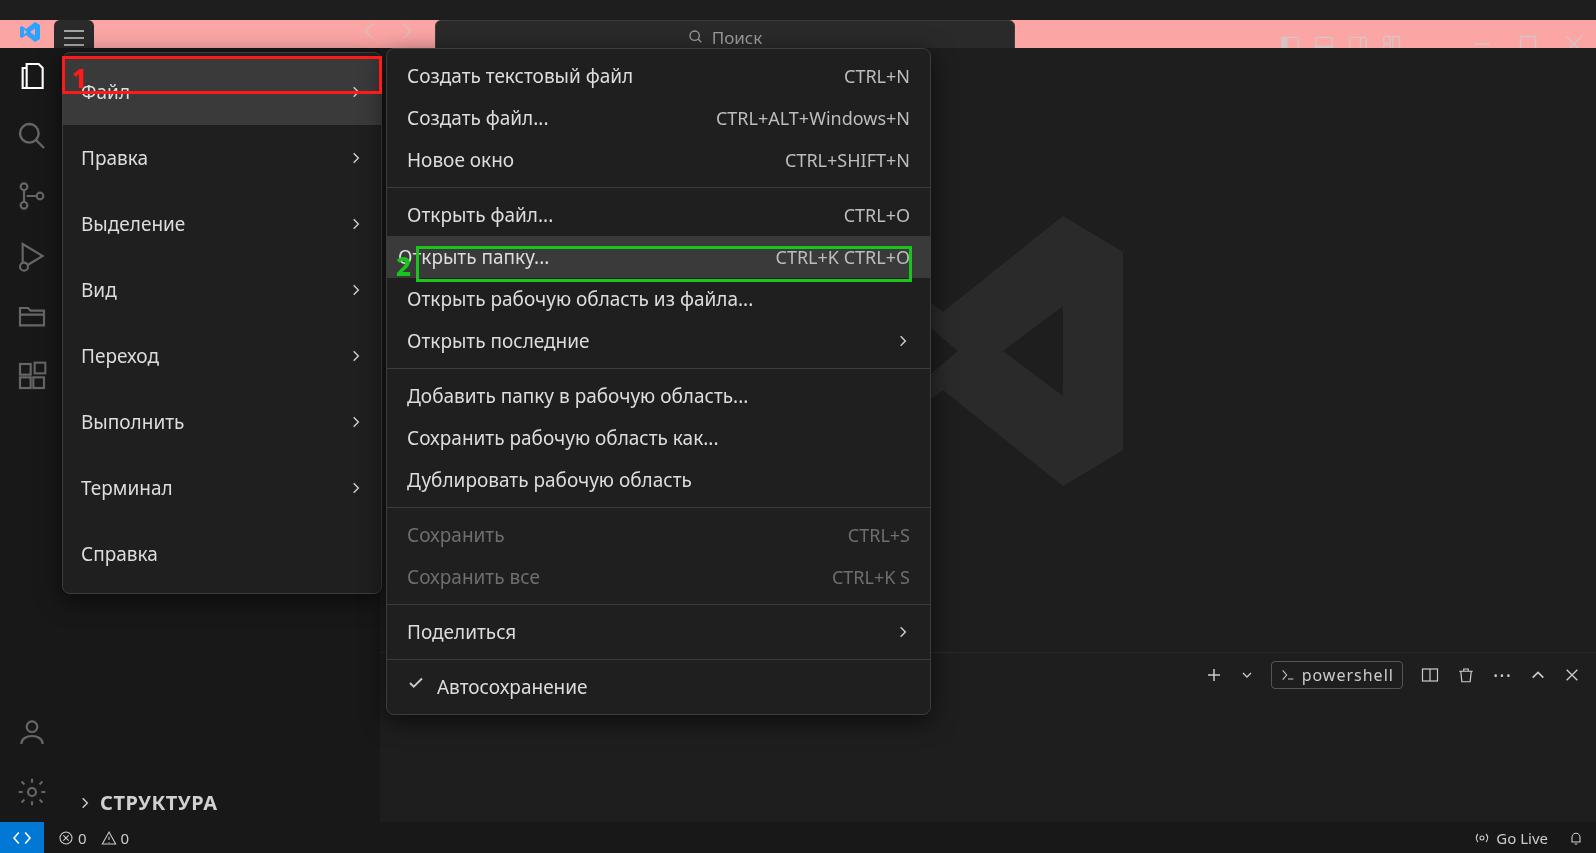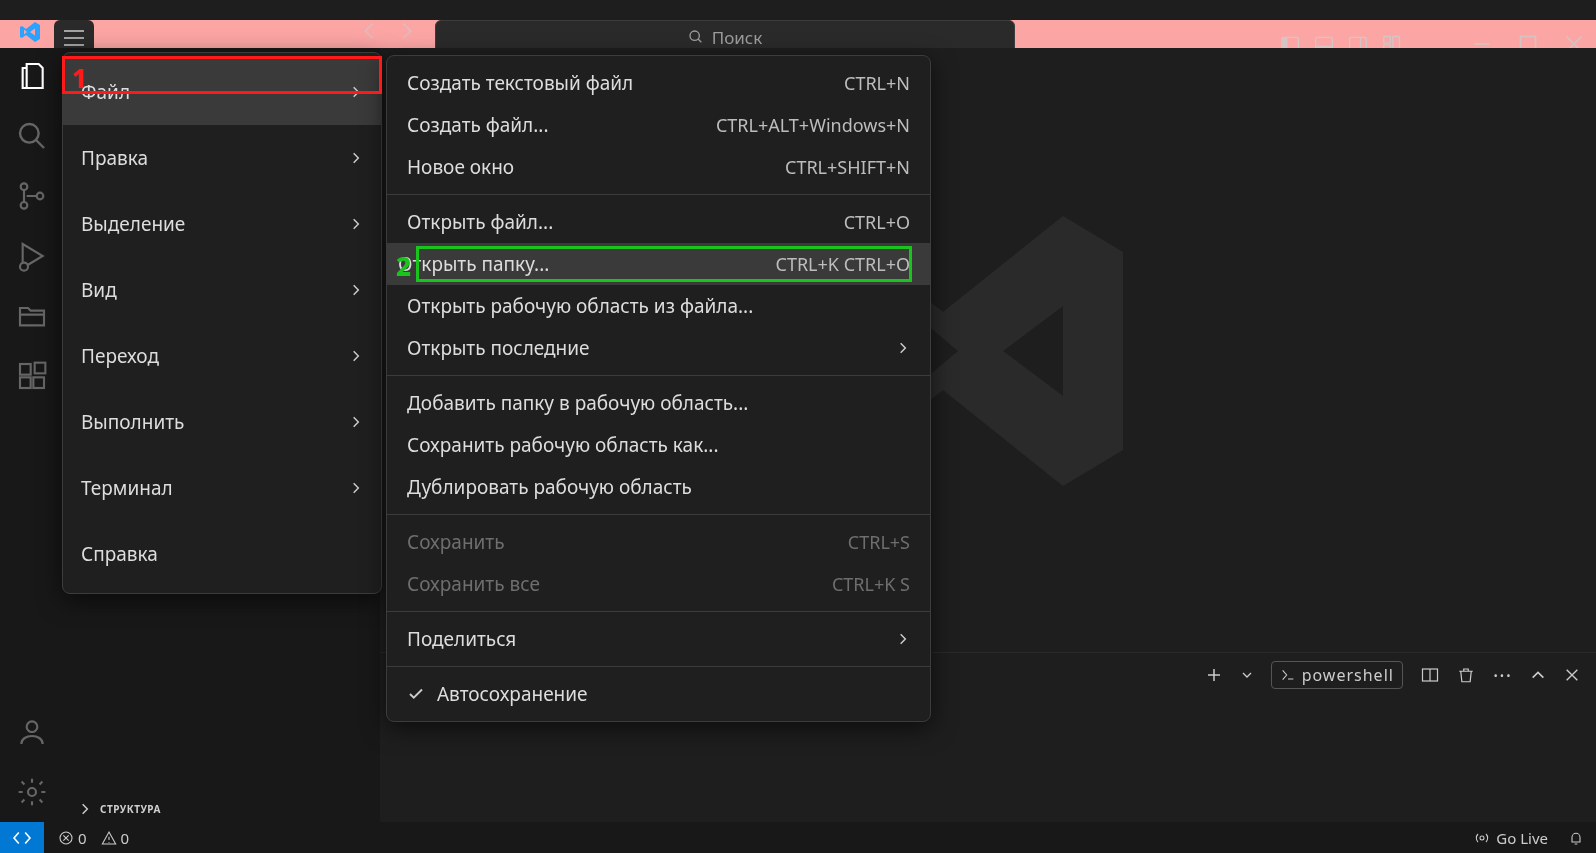--- a/index.html
+++ b/index.html
@@ -18,21 +18,21 @@
 .win-ctrl { width: 20px; height: 20px; opacity: 0.8; margin-left: 12px; }
 
 
 .activity-bar { position: absolute; left: 0; top: 48px; bottom: 31px; width: 64px; background: #181818; display: flex; flex-direction: column; align-items: center; padding-top: 12px; gap: 28px; }
 .activity-bar .bottom { margin-top: auto; margin-bottom: 14px; display: flex; flex-direction: column; gap: 28px; }
 .act-icon { width: 32px; height: 32px; opacity: 0.7; }
 
 
 .sidebar { position: absolute; left: 64px; top: 48px; bottom: 31px; width: 316px; background: #181818; }
 .sidebar-bottom { position: absolute; bottom: 0; left: 0; right: 0; }
-.sidebar-section { display: flex; align-items: center; gap: 8px; padding: 6px 14px; font-size: 10px; font-weight: 700; color: #d0d0d0; letter-spacing: 0.5px; }
+.sidebar-section { display: flex; align-items: center; gap: 8px; padding: 6px 14px; font-size: 20px; font-weight: 700; color: #d0d0d0; letter-spacing: 0.5px; }
 
 
 .editor { position: absolute; left: 380px; right: 0; top: 48px; bottom: 200px; background: #1e1e1e; display: flex; align-items: center; justify-content: center; }
 .vs-bg { width: 300px; height: 300px; opacity: 0.05; }
 
 
 .panel { position: absolute; left: 380px; right: 0; bottom: 31px; height: 170px; background: #1e1e1e; border-top: 1px solid #2a2a2a; }
 .panel-tabs { display: flex; align-items: center; padding: 8px 16px; gap: 11px; font-size: 16px; letter-spacing: 1px; }
 .panel-tabs .right-tools { margin-left: auto; display: flex; align-items: center; gap: 18px; }
 .panel-tab.active { color: #fff; border-bottom: 2px solid #0078d4; padding-bottom: 4px; }
@@ -44,21 +44,21 @@
 
 
 .menu-popup { position: absolute; left: 62px; top: 52px; width: 320px; background: #1f1f1f; border: 1px solid #3c3c3c; border-radius: 8px; box-shadow: 0 6px 24px rgba(0,0,0,0.6); padding: 6px 0; z-index: 20; }
 .menu-popup .item { display: flex; align-items: center; justify-content: space-between; padding: 20px 18px; font-size: 19px; color: #ddd; }
 .menu-popup .item.highlight { background: #3a3a3a; }
 .annot-box-red { position: absolute; border: 3px solid #ff1a1a; pointer-events: none; z-index: 100; }
 .annot-box-green { position: absolute; border: 3px solid #19c41c; pointer-events: none; z-index: 100; }
 .annot-num { position: absolute; font-size: 26px; font-weight: 800; z-index: 101; }
 
 
-.submenu { position: absolute; left: 386px; top: 48px; width: 545px; background: #1f1f1f; border: 1px solid #3c3c3c; border-radius: 8px; box-shadow: 0 6px 24px rgba(0,0,0,0.6); padding: 6px 0; z-index: 20; margin-top: 7px; }
+.submenu { position: absolute; left: 386px; top: 48px; width: 545px; background: #1f1f1f; border: 1px solid #3c3c3c; border-radius: 8px; box-shadow: 0 6px 24px rgba(0,0,0,0.6); padding: 6px 0; z-index: 20; }
 .submenu .item { display: flex; align-items: center; justify-content: space-between; padding: 8px 20px; font-size: 19px; color: #ddd; }
 .submenu .item.highlight { background: #3a3a3a; padding-left: 11px; }
 .submenu .item.disabled { color: #6e6e6e; }
 .submenu .sep { height: 1px; background: #3c3c3c; margin: 6px 0; }
 .submenu .check { width: 20px; margin-right: 10px; display: inline-block; }
 .shortcut { color: #bdbdbd; font-size: 18px; }
 
 svg { display: block; }
 </style>
 </head>
@@ -394,21 +394,21 @@
     </div>
   <div class="sep"></div>
   <div class="item">
       <span>Поделиться</span>
       <svg width="14" height="14" viewBox="0 0 24 24">
         <path fill="none" stroke="#ccc" stroke-width="2.5" d="M8 4l8 8-8 8"></path>
       </svg>
     </div>
   <div class="sep"></div>
   <div class="item">
-    <span style="display:flex;align-items:center;">
+    <span style="display:flex;">
       <span class="check">
           <svg width="18" height="18" viewBox="0 0 24 24">
             <path fill="none" stroke="#ccc" stroke-width="2.5" d="M4 12l5 5L20 6"></path>
           </svg>
         </span>
       <span>Автосохранение</span>
     </span>
   </div>
 </div>
 

